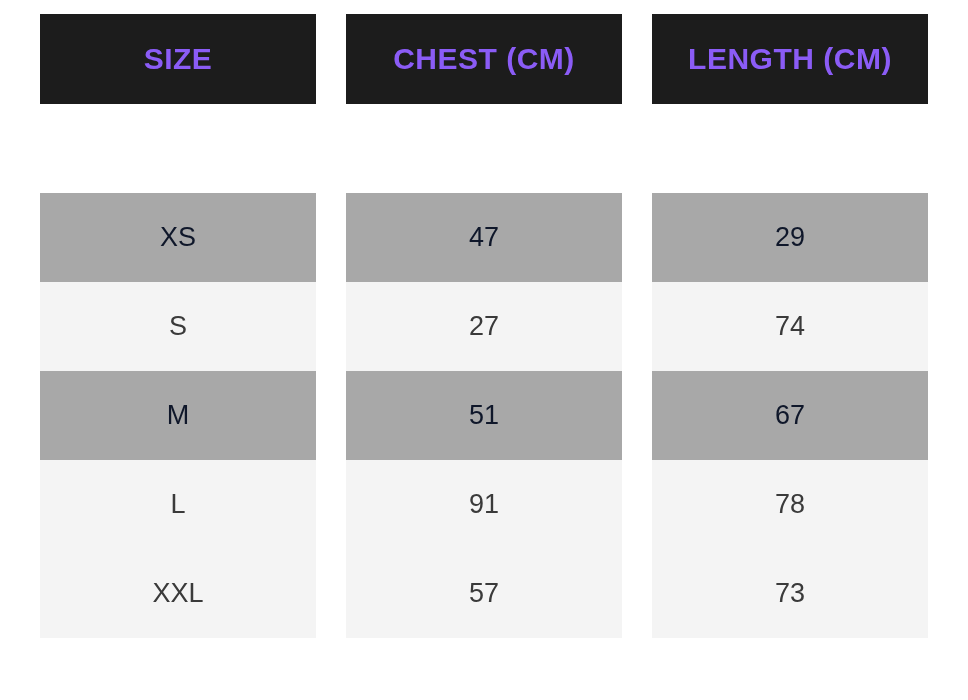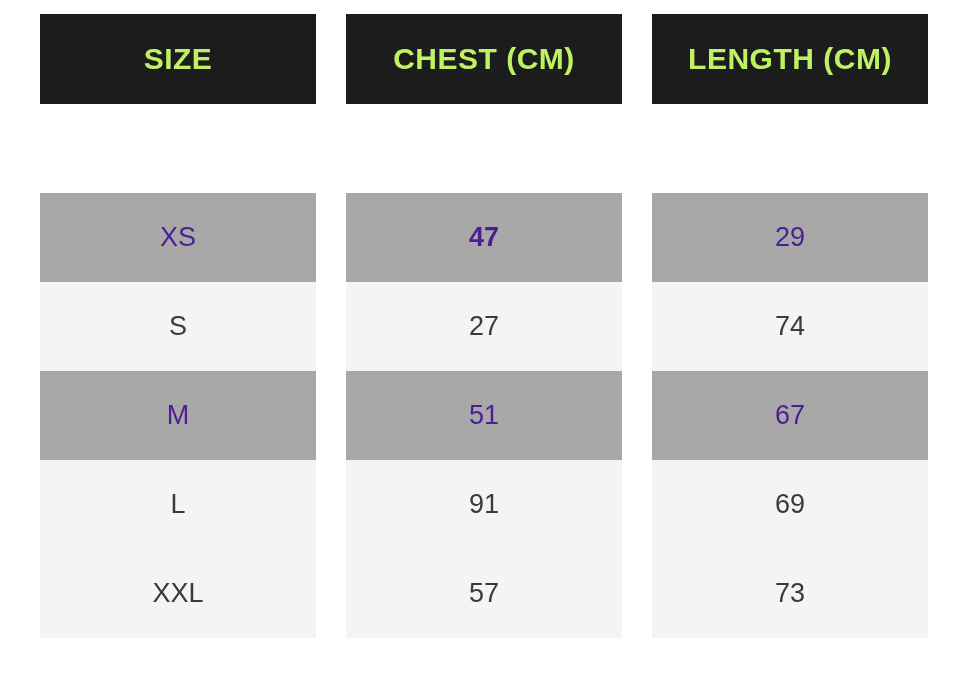--- a/index.html
+++ b/index.html
@@ -20,48 +20,48 @@
     padding: 14px 10px 0 10px;
   }
   table.size-table {
     width: 948px;
     border-collapse: separate;
     border-spacing: 30px 0;
     table-layout: fixed;
   }
   table.size-table th {
     background: #1c1c1c;
-    color: #bef264;
+    color: #8b5cf6;
     font-size: 30px;
     font-weight: bold;
     letter-spacing: 0.5px;
     height: 90px;
     text-align: center;
     vertical-align: middle;
     padding: 0;
     text-transform: uppercase;
   }
   table.size-table td {
     height: 89px;
     text-align: center;
     vertical-align: middle;
     font-size: 27px;
     color: #2e2e2e;
     padding: 0;
   }
   tr.row-shaded td {
     background: #a8a8a8;
-    color: #4c1d95;
+    color: #0f172a;
   }
   tr.row-light td {
     background: #f4f4f4;
     color: #3a3a3a;
   }
   td.bold-cell {
-    font-weight: bold;
+    font-weight: normal;
   }
   .spacer-row td {
     height: 18px;
     background: #ffffff !important;
     padding: 0;
   }
 </style>
 </head>
 <body>
 
@@ -91,21 +91,21 @@
         <td>74</td>
       </tr>
       <tr class="row-shaded">
         <td>M</td>
         <td>51</td>
         <td>67</td>
       </tr>
       <tr class="row-light">
         <td>L</td>
         <td>91</td>
-        <td>69</td>
+        <td>78</td>
       </tr>
       <tr class="row-light">
         <td>XXL</td>
         <td>57</td>
         <td>73</td>
       </tr>
     </tbody>
   </table>
 </div>
 

